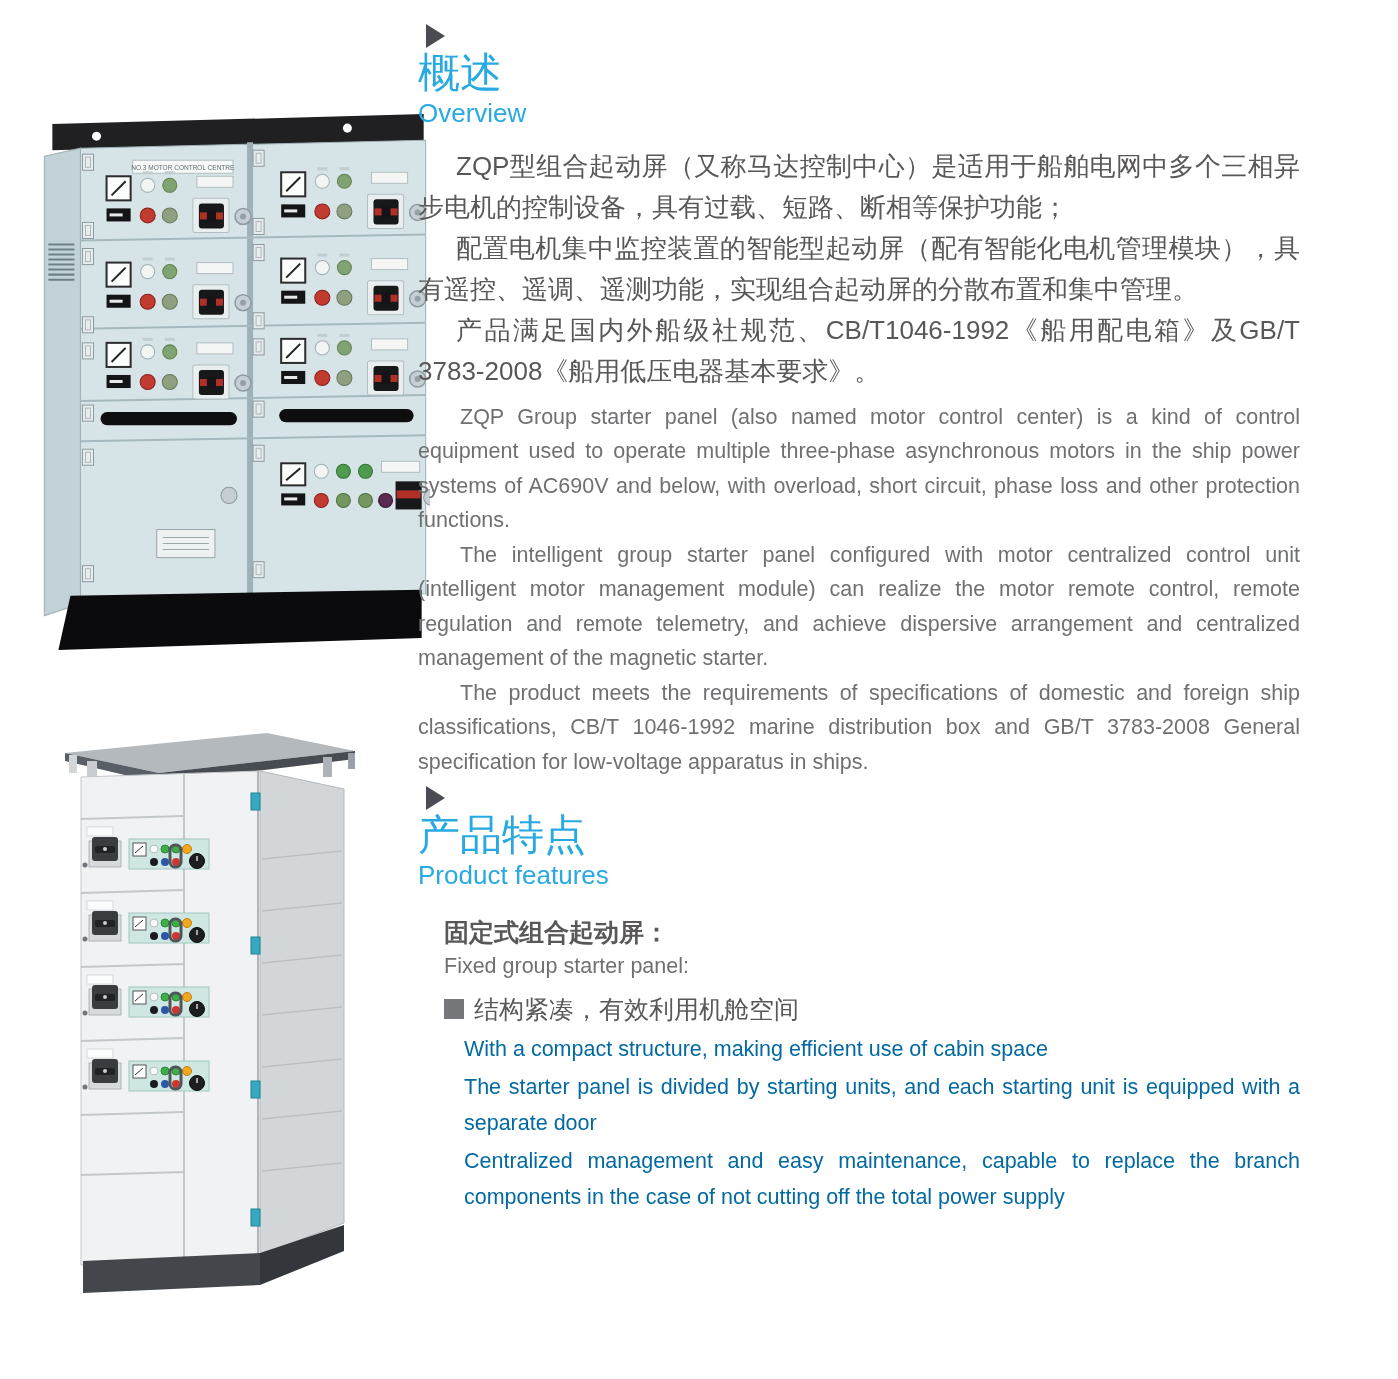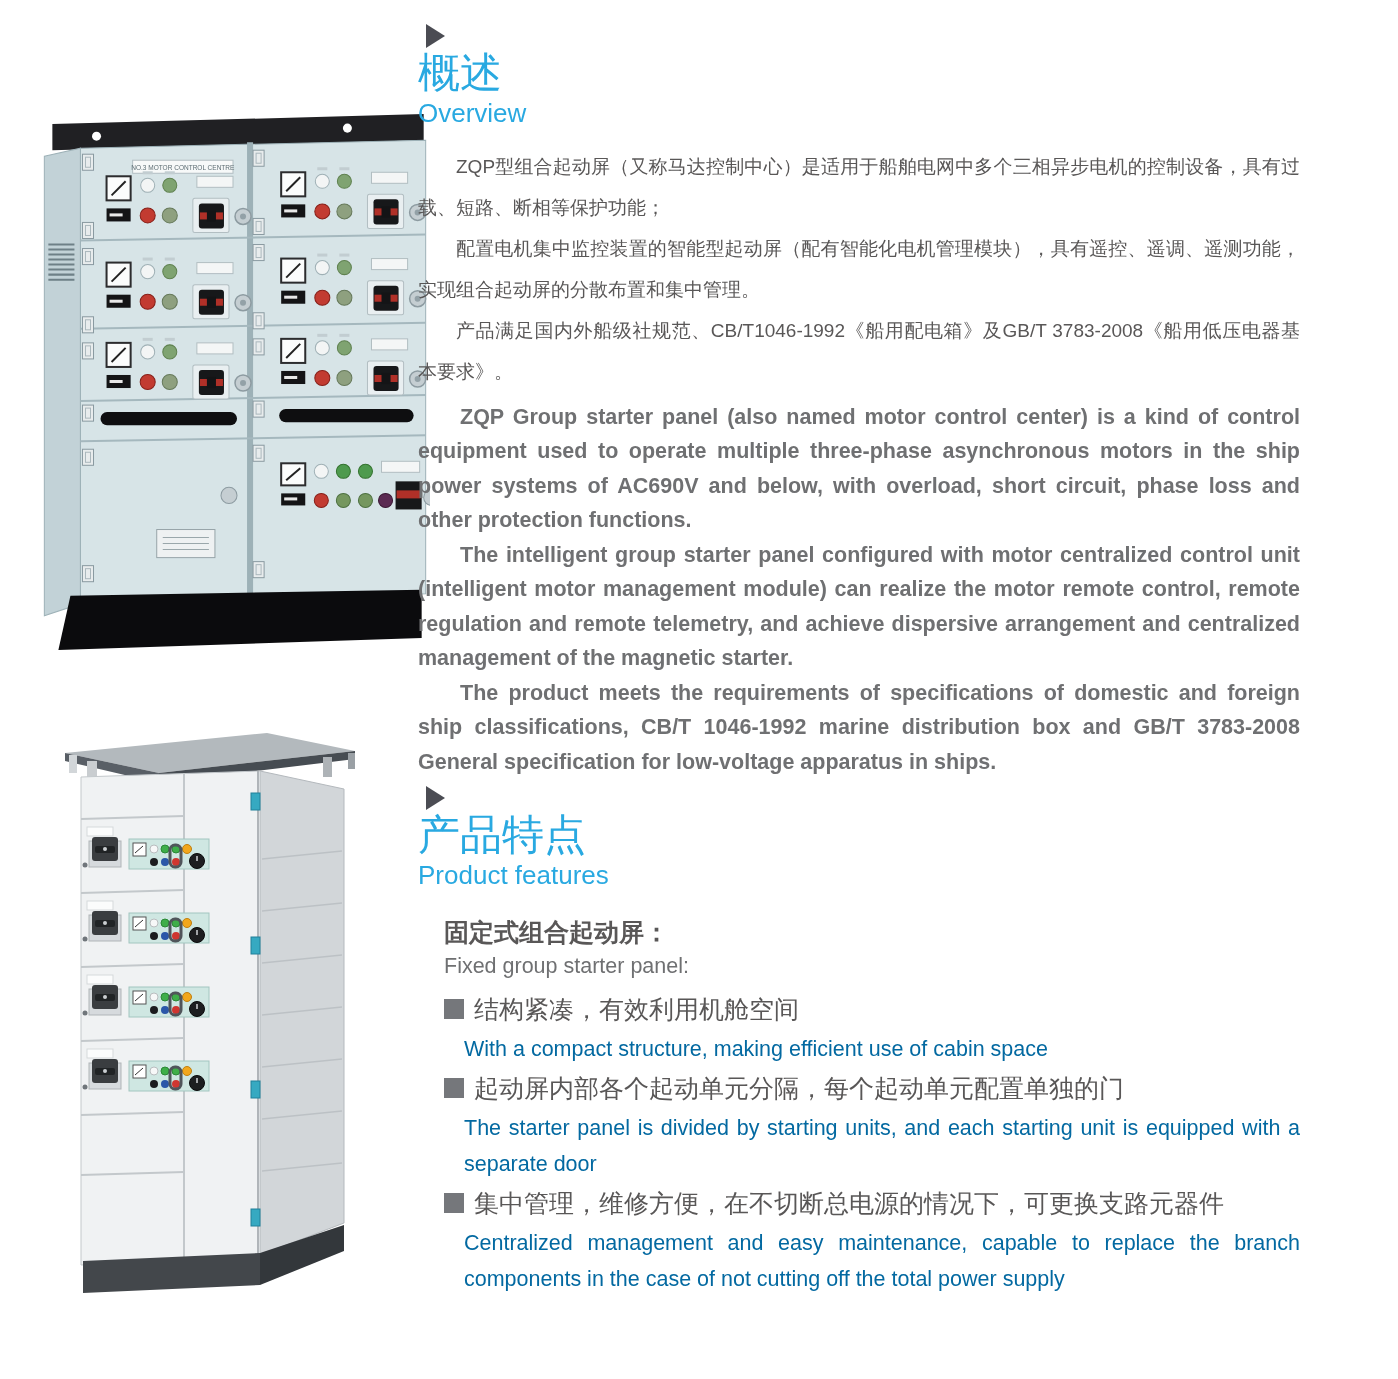--- a/index.html
+++ b/index.html
@@ -16,23 +16,23 @@
   #features{top:772px;}
   .hdr{display:flex;align-items:flex-start;flex-direction:column;}
   .arrow{
     width:0;height:0;margin:14px 14px 0 8px;
     border-left:19px solid #4b4c53;
     border-top:12px solid transparent;
     border-bottom:12px solid transparent;
   }
   .h-cn{font-size:42px;line-height:1.2;color:#29a9e1;}
   .h-en{font-size:26px;line-height:1.2;color:#29a9e1;margin-top:0;}
-  .cn-p{font-size:19px;line-height:41px;text-align:justify;text-indent:38px;margin:0;color:#595757;}
+  .cn-p{font-size:26px;line-height:41px;text-align:justify;text-indent:38px;margin:0;color:#595757;}
   .cn-block{margin-top:16px;}
-  .en-p{font-size:21.5px;line-height:34.5px;text-align:justify;text-indent:42px;margin:0;color:#6f7072;font-weight:bold;}
+  .en-p{font-size:21.5px;line-height:34.5px;text-align:justify;text-indent:42px;margin:0;color:#6f7072;}
   .en-block{margin-top:8px;}
   .sub-cn{font-size:25px;font-weight:bold;color:#595757;margin:24px 0 0 26px;}
   .sub-en{font-size:21.5px;color:#6f7072;margin:5px 0 0 26px;}
   .feat-list{margin:10px 0 0 26px;}
   .feat-cn{display:flex;align-items:center;gap:10px;font-size:25px;line-height:40px;color:#595757;margin-top:1px;}
   .sq{width:20px;height:20px;background:#75777b;flex:0 0 auto;}
   .feat-en{font-size:21.5px;line-height:36px;text-align:justify;color:#0369a1;margin:2px 0 0 20px;}
 </style>
 </head>
 <body>
@@ -266,27 +266,19 @@
 
   <div class="feat-list">
     <div class="feat-item">
       <div class="feat-cn">
           <span class="sq"></span>
           <span>结构紧凑，有效利用机舱空间</span>
         </div>
       <div class="feat-en">With a compact structure, making efficient use of cabin space</div>
     </div>
     <div class="feat-item">
-      <div class="feat-cn">
-          <span class="sq"></span>
-          <span>起动屏内部各个起动单元分隔，每个起动单元配置单独的门</span>
-        </div>
       <div class="feat-en">The starter panel is divided by starting units, and each starting unit is equipped with a separate door</div>
     </div>
     <div class="feat-item">
-      <div class="feat-cn">
-          <span class="sq"></span>
-          <span>集中管理，维修方便，在不切断总电源的情况下，可更换支路元器件</span>
-        </div>
       <div class="feat-en">Centralized management and easy maintenance, capable to replace the branch components in the case of not cutting off the total power supply</div>
     </div>
   </div>
 </div>
 
 </body></html>

